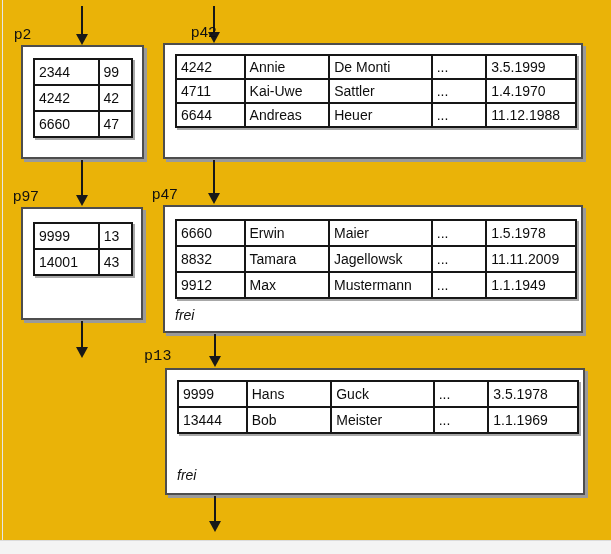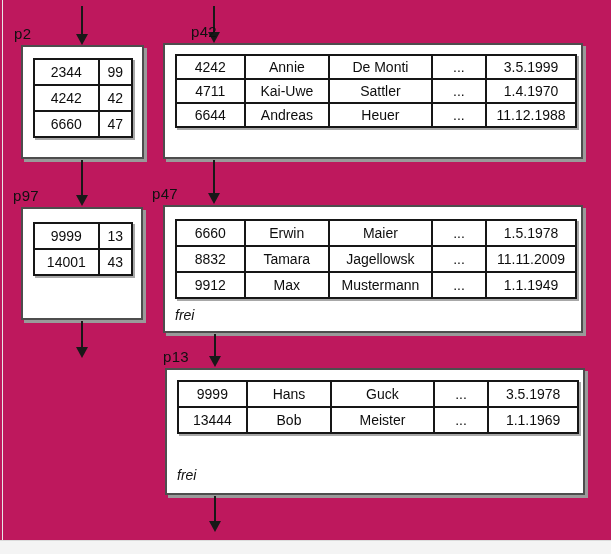--- a/index.html
+++ b/index.html
@@ -5,21 +5,21 @@
   * { margin:0; padding:0; box-sizing:border-box; }
   html,body { width:611px; height:554px; }
   body {
     font-family:"Liberation Sans", sans-serif;
     background:#ffffff;
     position:relative;
     color:#111;
   }
   .canvas {
     position:absolute; left:0; top:0; width:611px; height:554px;
-    background:#be185d;
+    background:#eab308;
     overflow:hidden;
   }
   .left-edge-line {
     position:absolute; left:2px; top:0; width:1px; height:540px;
     background:#e6e6e6;
   }
   .bottom-strip {
     position:absolute; left:0; top:540px; width:611px; height:14px;
     background:#f4f4f4; border-top:1px solid #dcdcdc;
   }
@@ -40,21 +40,20 @@
 
   
   table.page-table {
     border-collapse:collapse;
     position:absolute;
     box-shadow:2px 2px 0 #a8a8a8;
     background:#fff;
   }
   table.page-table td {
     border:2px solid #161616;
-    text-align:center;
     vertical-align:middle;
     font-size:14px;
     color:#0d0d0d;
     padding:0 4px;
     white-space:nowrap;
   }
   .idx-table td { height:26px; }
   .idx-table { left:10px; top:11px; width:100px; }
   .idx-table col.c0 { width:66px; }
   .idx-table col.c1 { width:34px; }
@@ -235,21 +234,21 @@
         </tbody>
       </table>
     <span class="free-label" style="top:100px;">frei</span>
   </div>
 
   <div class="arrow" style="left:208px; top:334px; height:33px;">
     <div class="shaft"></div>
     <div class="head"></div>
   </div>
 
-  <span class="page-label" style="left:163px; top:348px;">p13</span>
+  <span class="page-label" style="left:144px; top:348px;font-family:Liberation Mono, monospace;">p13</span>
   <div class="page-box" style="left:165px; top:368px; width:420px; height:127px;">
     <table class="page-table rec-table" style="top:10px;">
       <colgroup>
           <col class="r0">
           <col class="r1">
           <col class="r2">
           <col class="r3">
           <col class="r4">
         </colgroup>
     <tbody>

